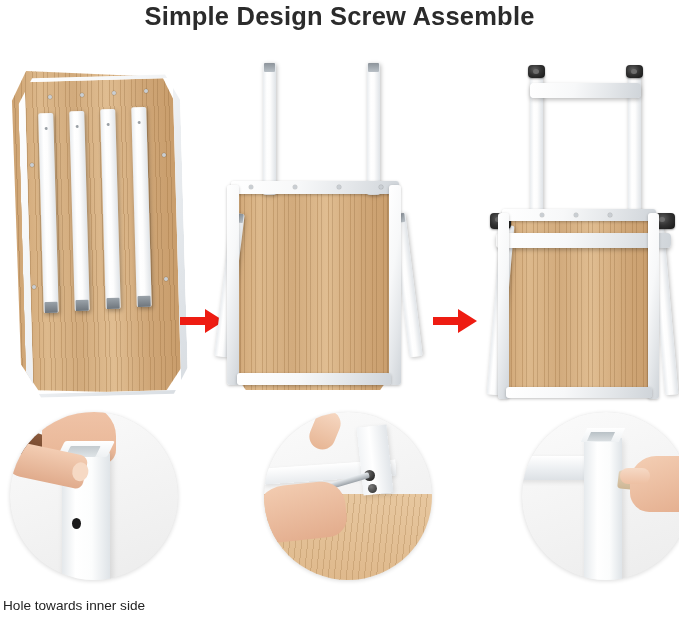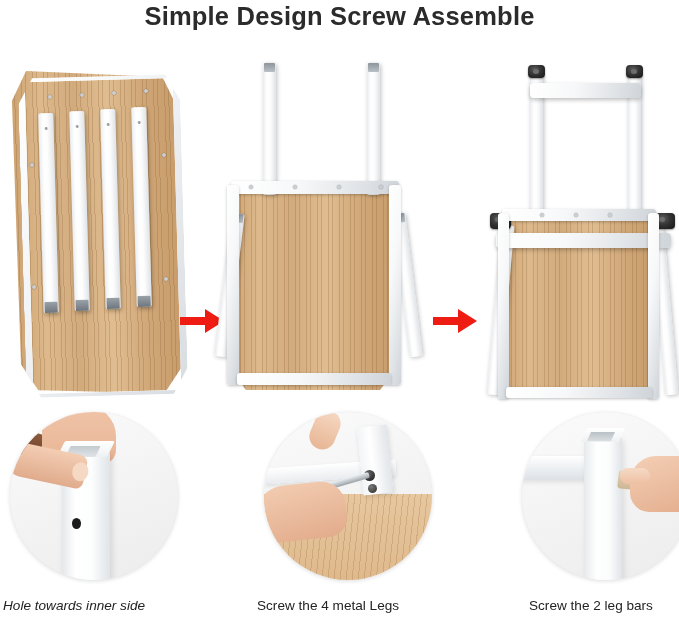--- a/index.html
+++ b/index.html
@@ -246,21 +246,21 @@
     position:absolute;left:98px;top:56px;width:30px;height:16px;
     background:linear-gradient(180deg,#f6d9c5,#eec0a3);
     border-radius:12px;
   }
 
   
   .captions{position:absolute;left:0;top:598px;width:679px;height:22px;}
   .cap-t{
     position:absolute;top:0;font-size:13.6px;color:#232323;white-space:nowrap;
   }
-  .cap1{left:3px;font-style:italic;} .cap2{left:257px;} .cap3{left:529px;}
+  .cap1{left:3px;} .cap2{left:257px;} .cap3{left:529px;}
 </style>
 </head>
 <body>
 
 <div class="title">Simple Design Screw Assemble</div>
 
 <div class="steps">
 
   <div class="step step1">
     <div class="s1-board wood"></div>
@@ -397,15 +397,13 @@
       <span class="inner"></span>
     </div>
     <div class="c3-barr"></div>
     <div class="c3-hand"></div>
     <div class="c3-fing"></div>
   </div>
 </div>
 
 <div class="captions">
   <div class="cap-t cap1">Hole towards inner side</div>
-  <div class="cap-t cap2">Screw the 4 metal Legs</div>
-  <div class="cap-t cap3">Screw the 2 leg bars</div>
 </div>
 
 </body></html>

